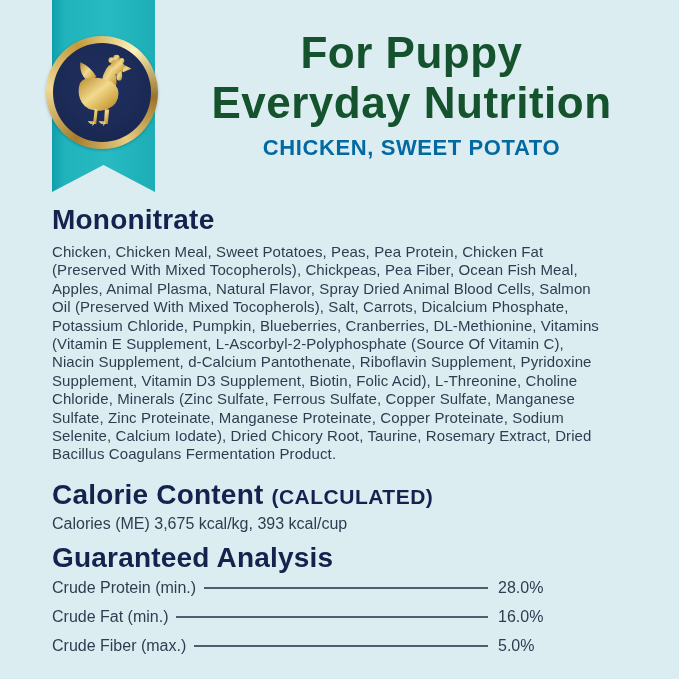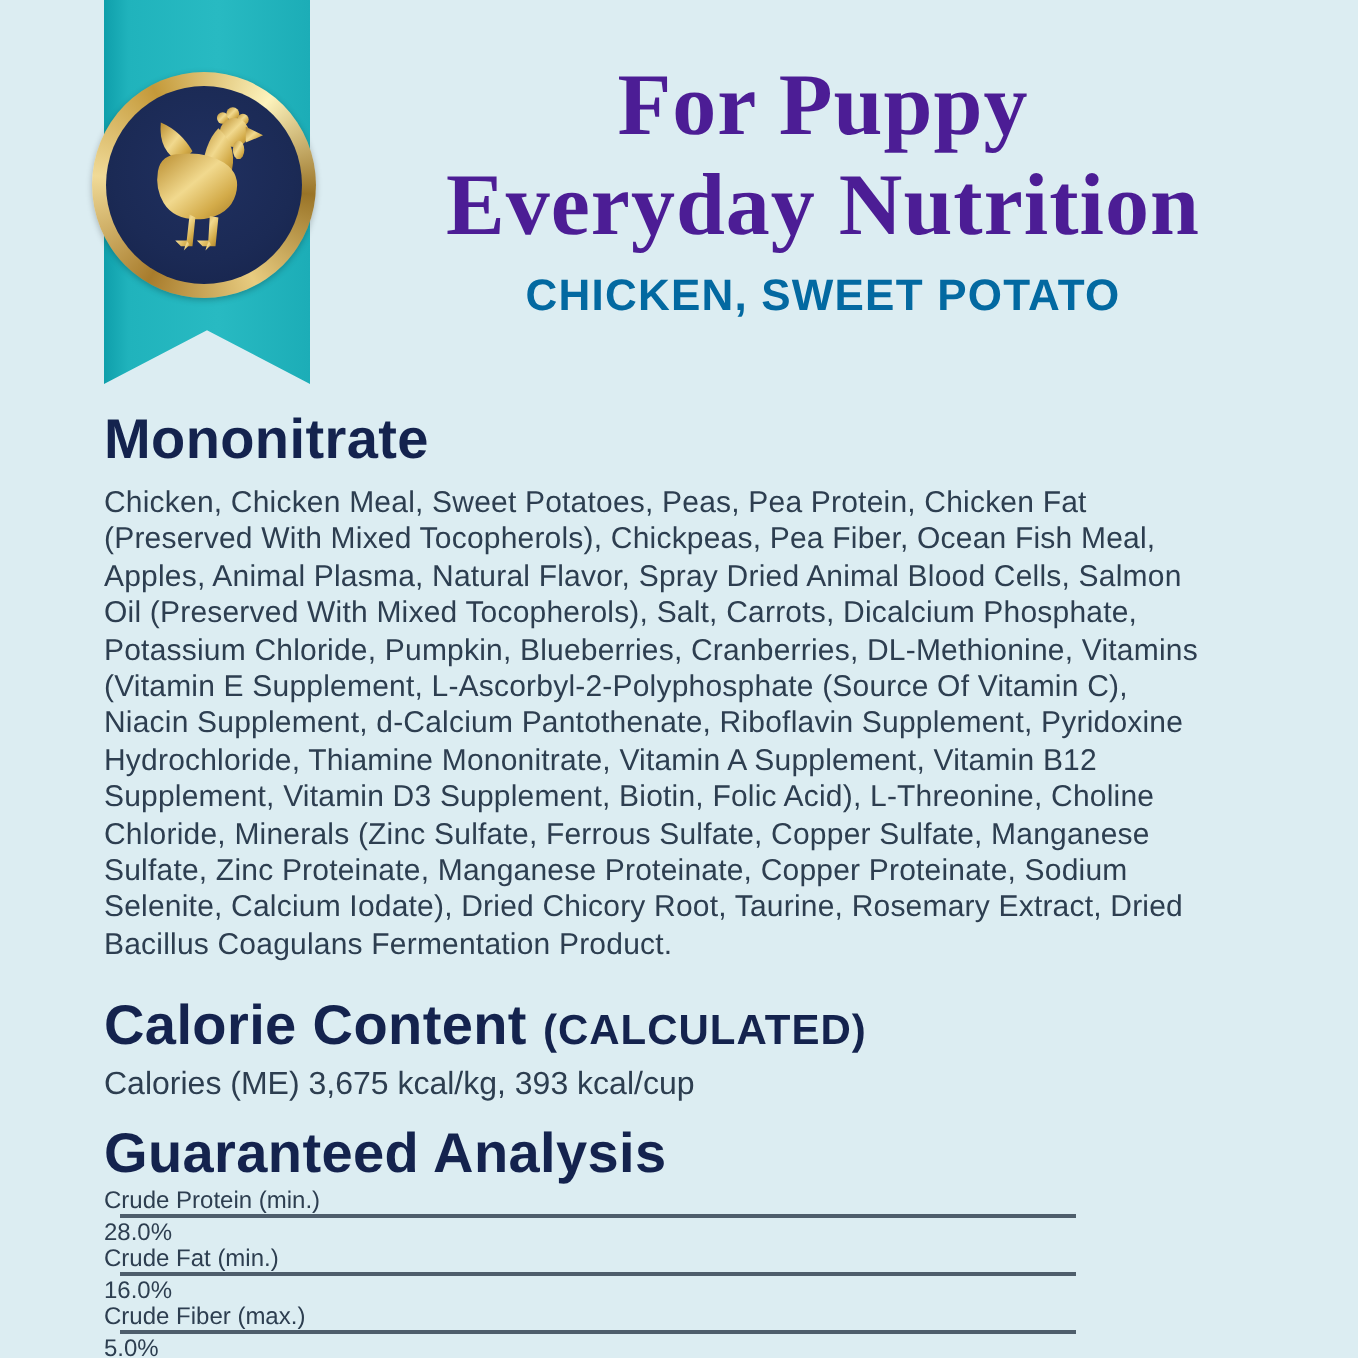--- a/index.html
+++ b/index.html
@@ -42,25 +42,25 @@
   }
   .badge-inner svg { width: 72px; height: 78px; }
 
   
   .header-text {
     position: absolute;
     left: 150px; right: 6px; top: 28px;
     text-align: center;
   }
   .title {
-    font-family: Liberation Serif, serif;
+    font-family: Liberation Sans, sans-serif;
     font-weight: bold;
     font-size: 44px;
     line-height: 50px;
-    color: #4c1d95;
+    color: #14532d;
     letter-spacing: 0.5px;
   }
   .subtitle {
     margin-top: 5px;
     font-size: 22px;
     font-weight: bold;
     line-height: 30px;
     letter-spacing: 0.6px;
     color: #0369a1;
   }
@@ -95,23 +95,23 @@
   .calorie-heading { margin-top: 13px; }
   .calorie-line {
     margin-top: -2px;
     font-size: 16px;
     line-height: 22px;
   }
   .ga-heading { margin-top: 5px; }
   .ga-rows { width: 496px; margin-top: -2px; }
   .ga-row {
     display: flex;
+    align-items: center;
     height: 29px;
-    font-size: 12px;
-    flex-direction: column;
+    font-size: 16px;
   }
   .ga-label { white-space: nowrap; }
   .ga-leader {
     flex: 1;
     height: 0;
     border-top: 2px solid #4e5e6c;
     margin: 0 10px 0 8px;
   }
   .ga-value { width: 50px; text-align: left; }
 </style>
@@ -174,21 +174,20 @@
 
     <h2>Mononitrate</h2>
     <div class="body-lines">
       <div>Chicken, Chicken Meal, Sweet Potatoes, Peas, Pea Protein, Chicken Fat</div>
       <div>(Preserved With Mixed Tocopherols), Chickpeas, Pea Fiber, Ocean Fish Meal,</div>
       <div>Apples, Animal Plasma, Natural Flavor, Spray Dried Animal Blood Cells, Salmon</div>
       <div>Oil (Preserved With Mixed Tocopherols), Salt, Carrots, Dicalcium Phosphate,</div>
       <div>Potassium Chloride, Pumpkin, Blueberries, Cranberries, DL-Methionine, Vitamins</div>
       <div>(Vitamin E Supplement, L-Ascorbyl-2-Polyphosphate (Source Of Vitamin C),</div>
       <div>Niacin Supplement, d-Calcium Pantothenate, Riboflavin Supplement, Pyridoxine</div>
-      <div>Hydrochloride, Thiamine Mononitrate, Vitamin A Supplement, Vitamin B12</div>
       <div>Supplement, Vitamin D3 Supplement, Biotin, Folic Acid), L-Threonine, Choline</div>
       <div>Chloride, Minerals (Zinc Sulfate, Ferrous Sulfate, Copper Sulfate, Manganese</div>
       <div>Sulfate, Zinc Proteinate, Manganese Proteinate, Copper Proteinate, Sodium</div>
       <div>Selenite, Calcium Iodate), Dried Chicory Root, Taurine, Rosemary Extract, Dried</div>
       <div>Bacillus Coagulans Fermentation Product.</div>
     </div>
 
     <h2 class="calorie-heading">
       <span>Calorie Content</span>
       <span class="h2-suffix">(CALCULATED)</span>

